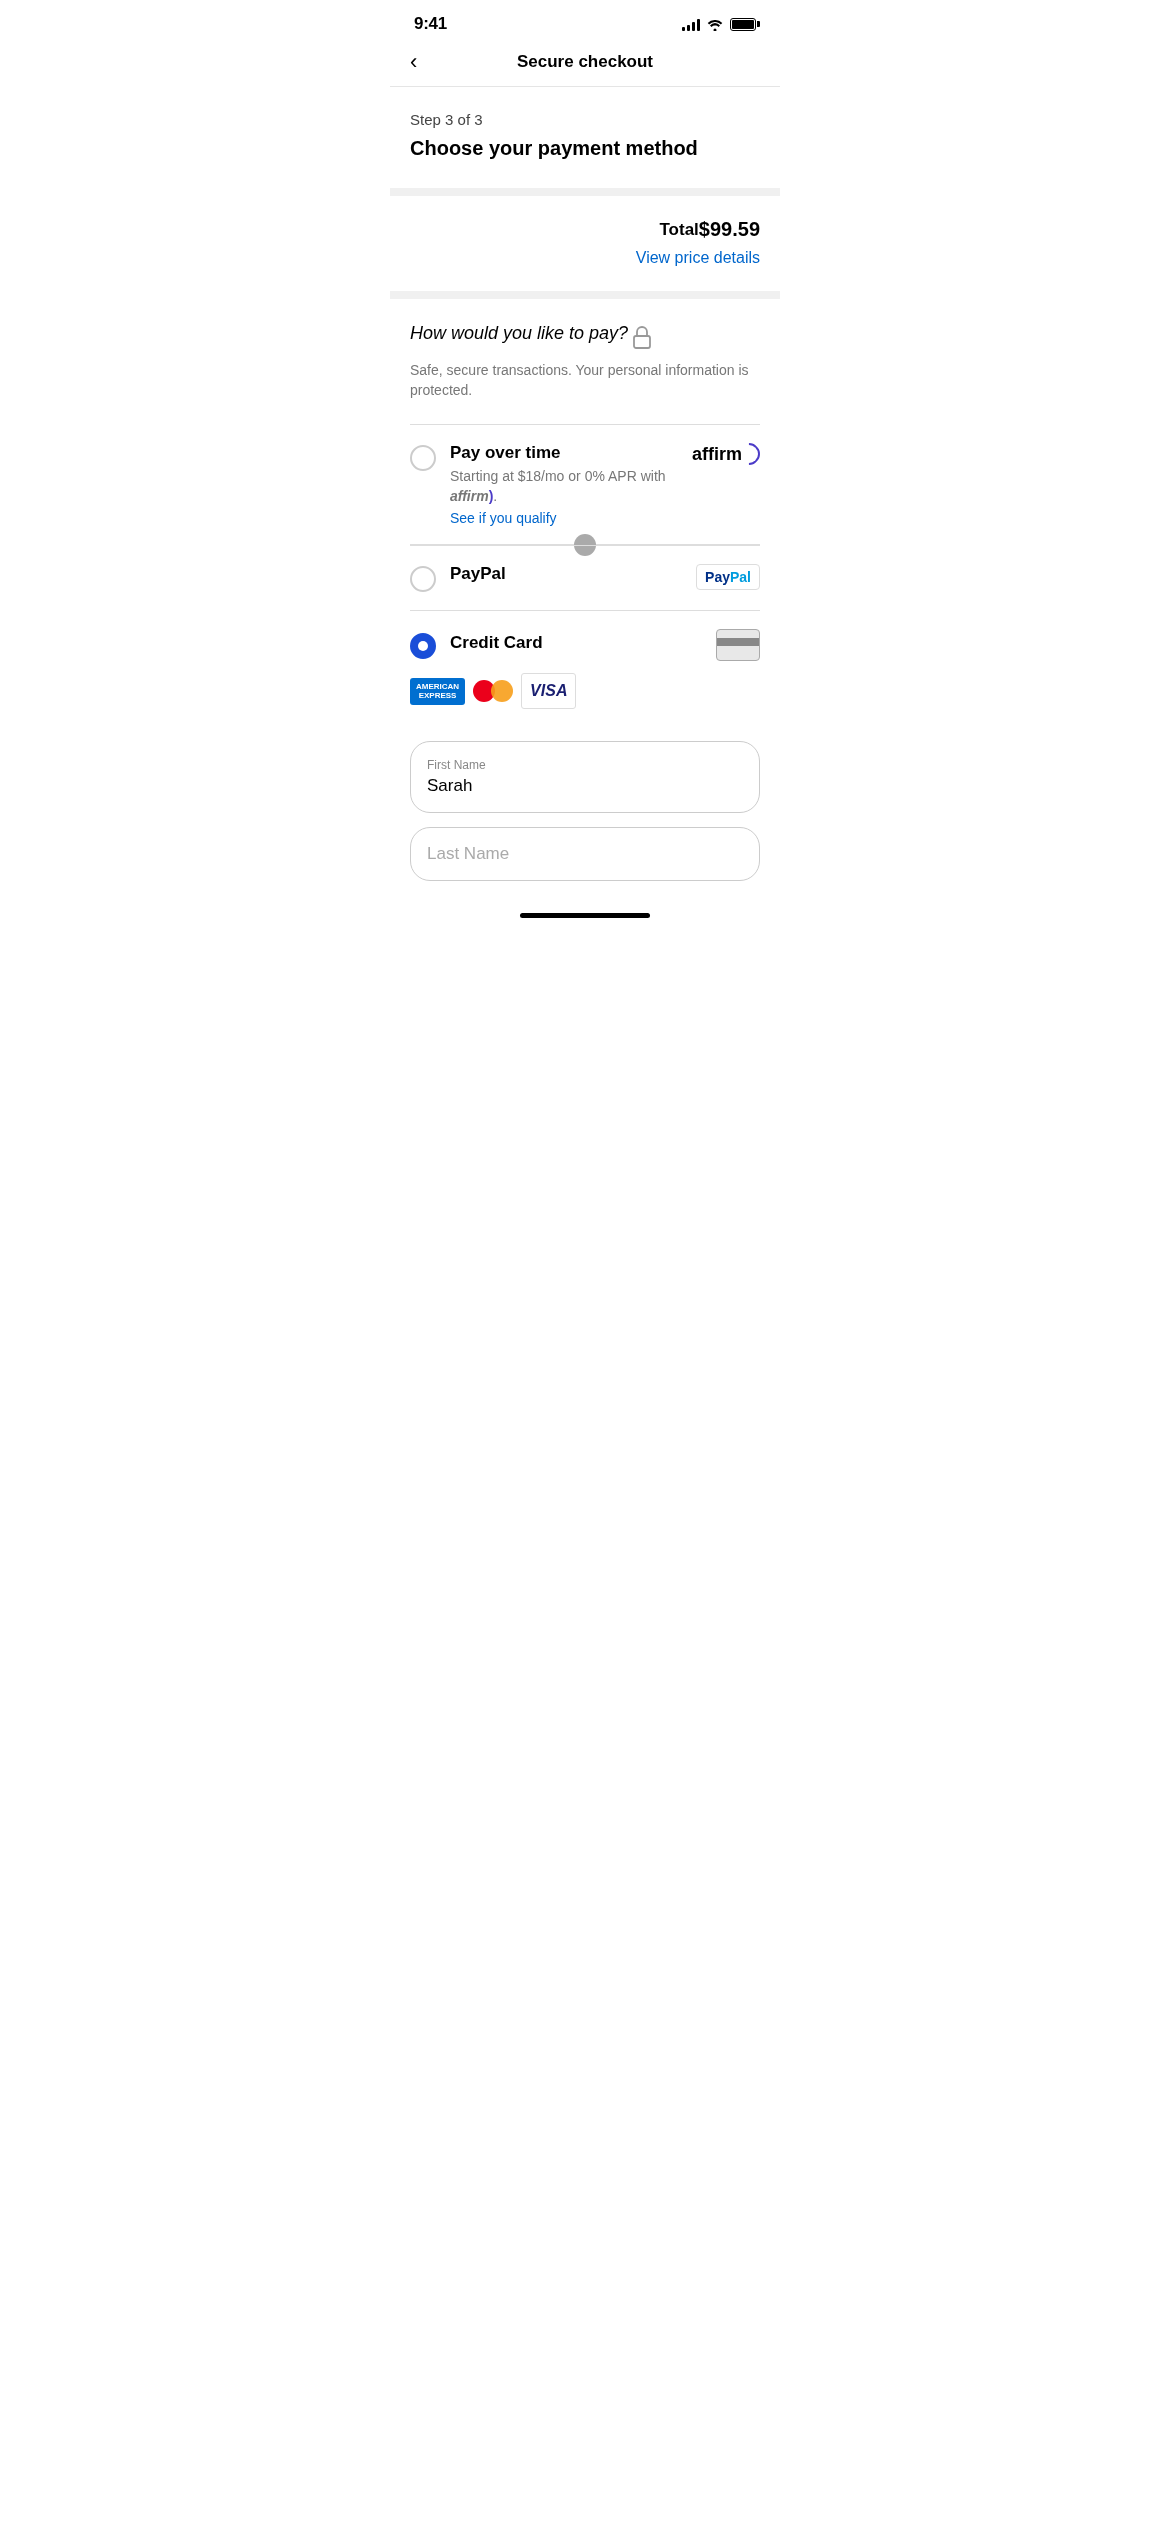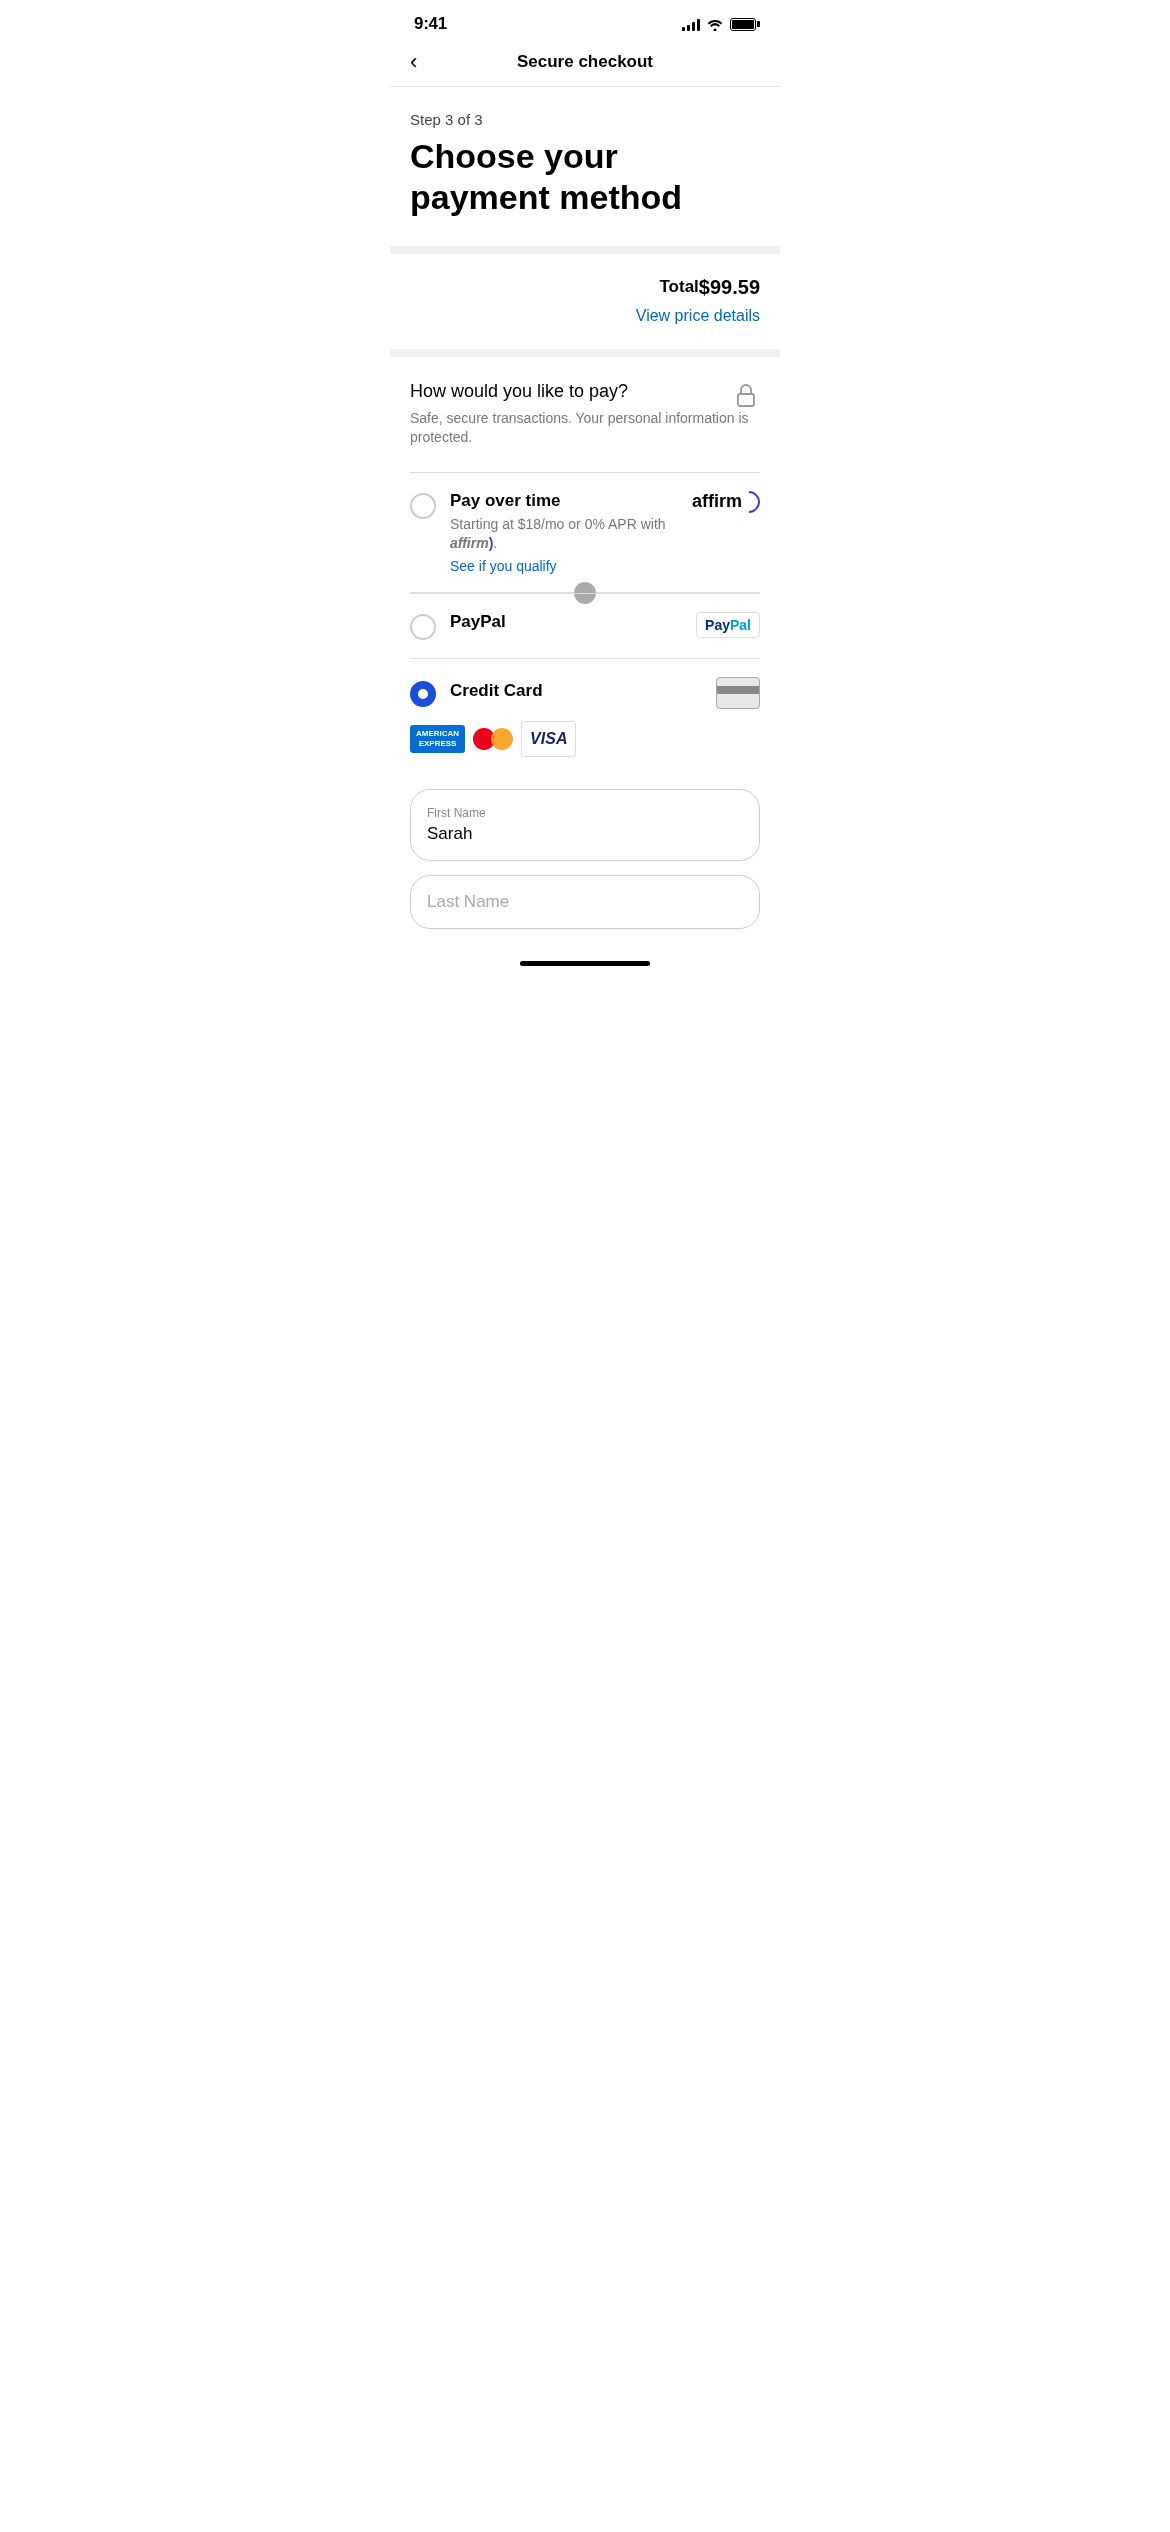--- a/index.html
+++ b/index.html
@@ -118,21 +118,21 @@
       border-bottom: 8px solid #f0f0f0;
     }
 
     .step-label {
       font-size: 15px;
       color: #444;
       margin-bottom: 8px;
     }
 
     .step-title {
-      font-size: 34px;
+      font-size: 20px;
       font-weight: 700;
       color: #000;
       line-height: 1.2;
     }
 
     
     .total-section {
       padding: 22px 20px 24px;
       background: #fff;
       border-bottom: 8px solid #f0f0f0;
@@ -167,22 +167,23 @@
     }
 
     
     .payment-section {
       padding: 24px 20px 0;
       background: #fff;
     }
 
     .payment-header {
       display: flex;
-      justify-content: space-between;
       align-items: flex-start;
+      margin-bottom: 10px;
+      font-style: italic;
     }
 
     .payment-title {
       font-size: 18px;
       font-weight: 500;
       color: #000;
     }
 
     .payment-desc {
       font-size: 14px;

